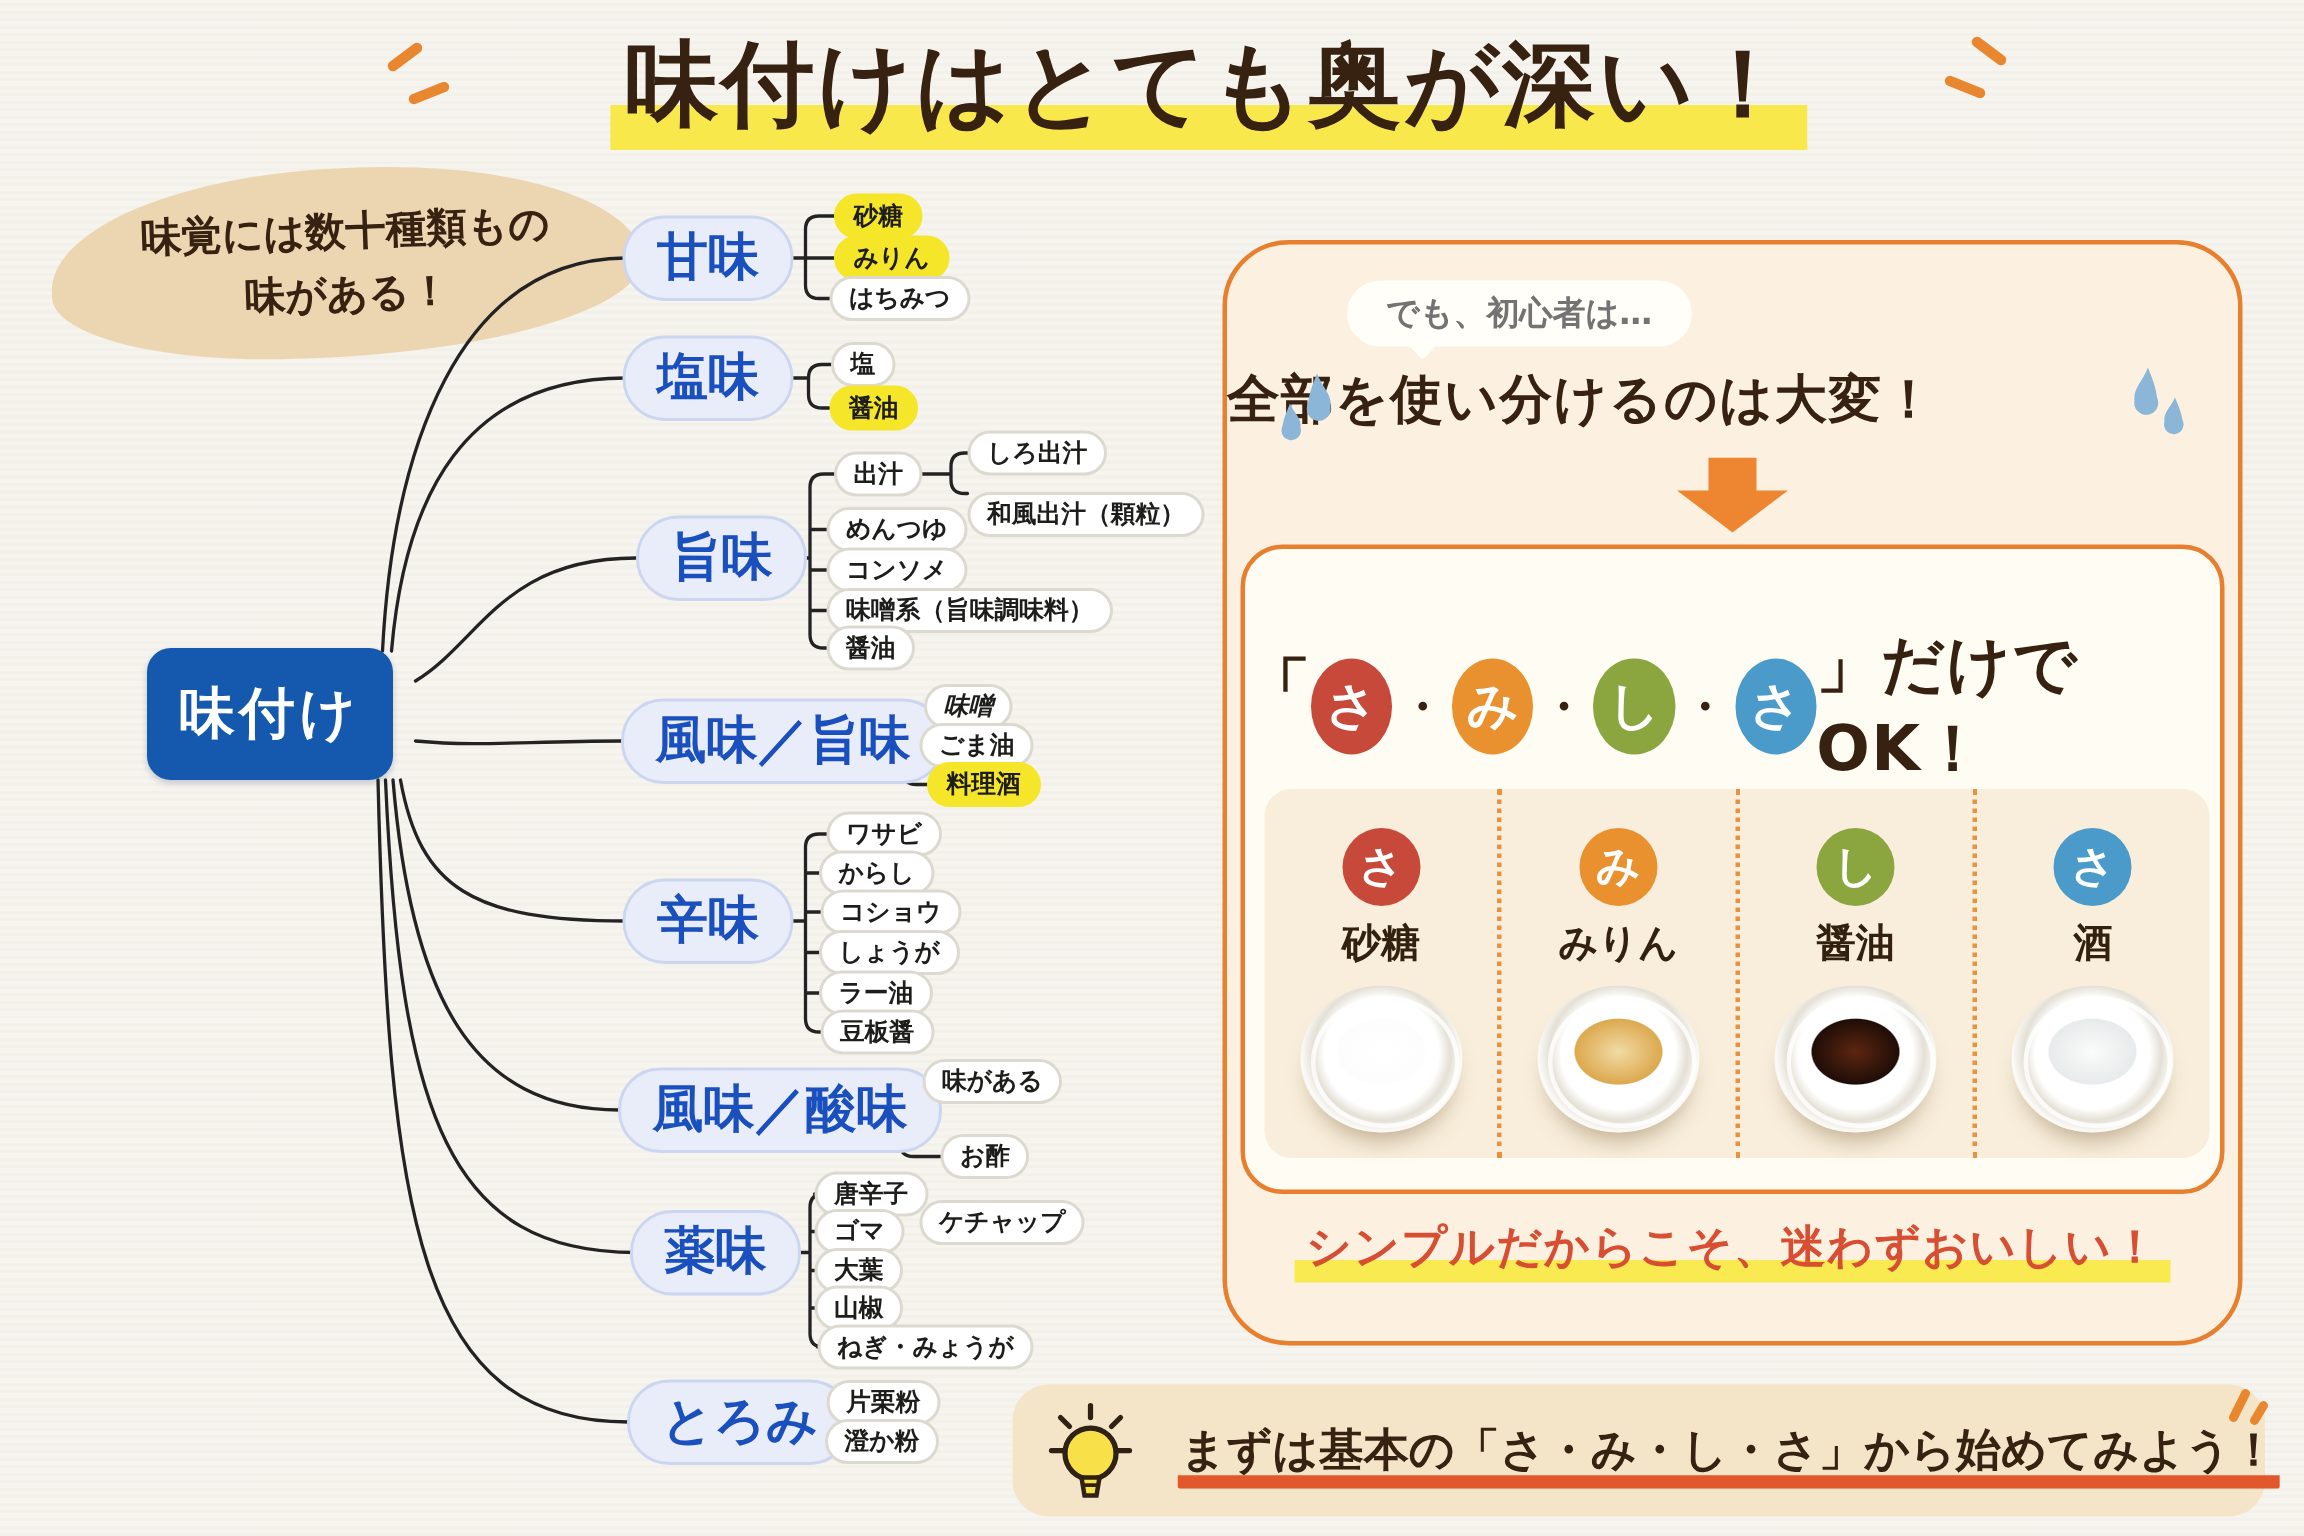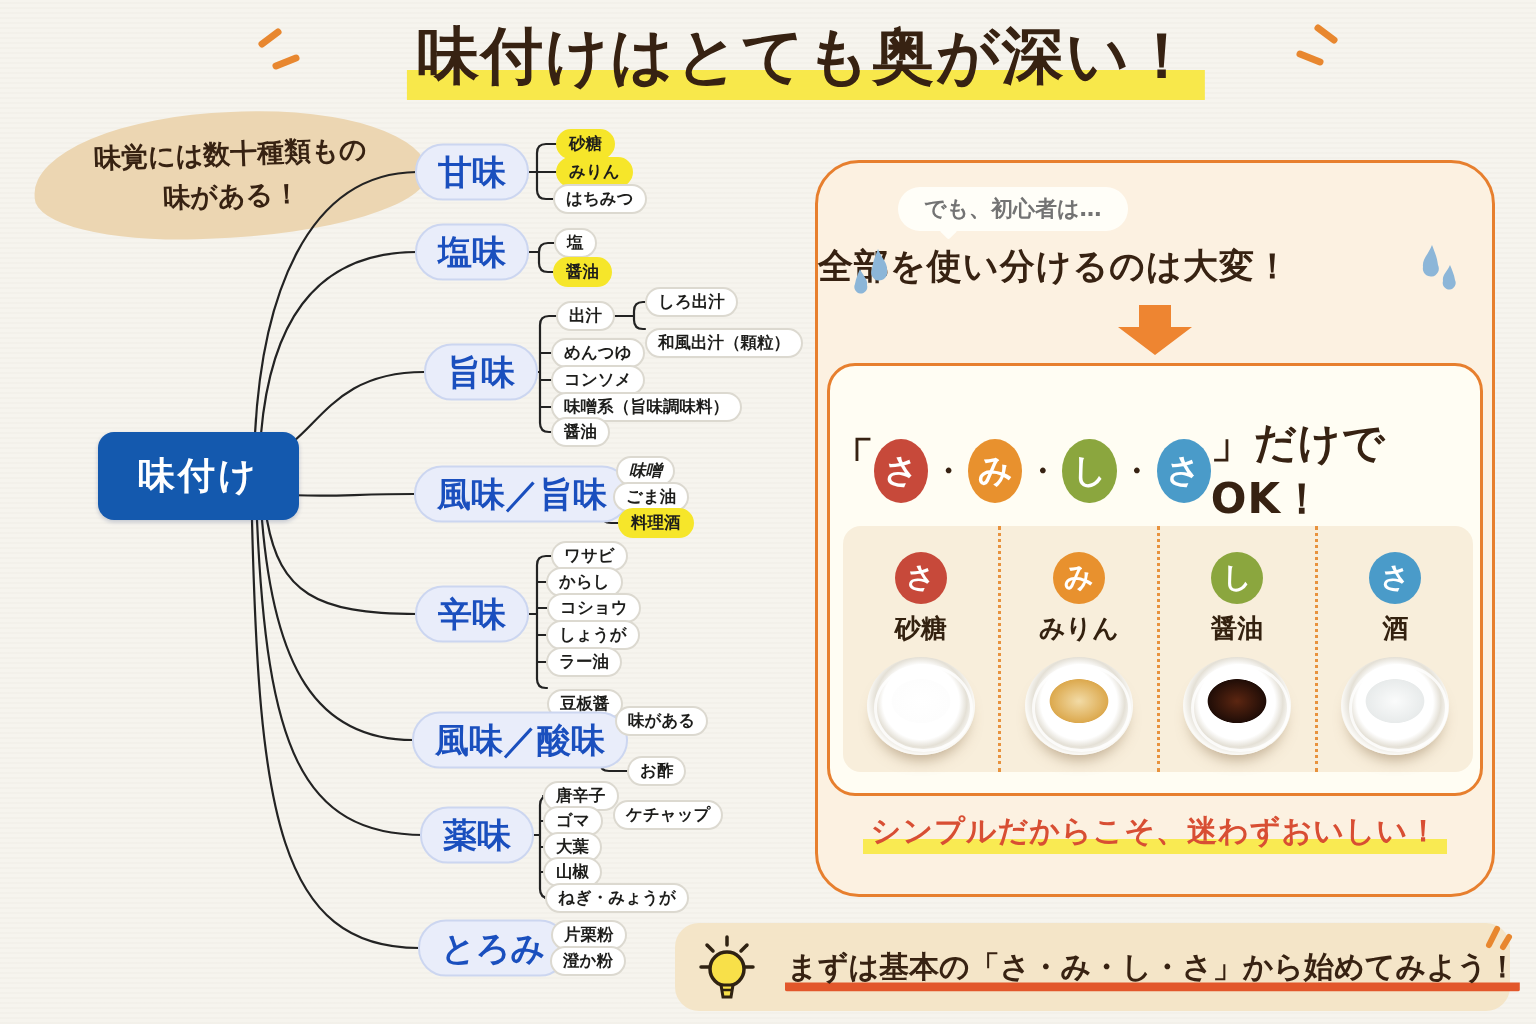--- a/index.html
+++ b/index.html
@@ -162,21 +162,21 @@
       <path d="M 516 614 L 537 614 M 551 556 L 546 556 Q 537 556 537 565 L 537 679 Q 537 688 546 688 L 547 688 M 537 582 L 546 582 M 537 608 L 547 608 M 537 635 L 546 635 M 537 662 L 546 662" fill="none" stroke="#232323" stroke-width="2.2" stroke-linecap="round"></path>
       <path d="M262 520 C274 665 315 740 413 740" fill="none" stroke="#232323" stroke-width="2.2" stroke-linecap="round"></path>
       <path d="M 586 740 L 600 740 M 615 721 L 609 721 Q 600 721 600 730 L 600 762 Q 600 771 609 771 L 627 771 M 600 747 L 613 747" fill="none" stroke="#232323" stroke-width="2.2" stroke-linecap="round"></path>
       <path d="M257 520 C267 745 300 835 424 835" fill="none" stroke="#232323" stroke-width="2.2" stroke-linecap="round"></path>
       <path d="M 521 835 L 540 835 M 543 796 L 549 796 Q 540 796 540 805 L 540 889 Q 540 898 549 898 L 545 898 M 540 821 L 543 821 M 540 847 L 543 847 M 540 872 L 543 872" fill="none" stroke="#232323" stroke-width="2.2" stroke-linecap="round"></path>
       <path d="M252 520 C259 810 278 948 419 948" fill="none" stroke="#232323" stroke-width="2.2" stroke-linecap="round"></path>
       <path d="M 522 948 L 539 948 M 551 935 L 548 935 Q 539 935 539 944 L 539 952 Q 539 961 548 961 L 550 961" fill="none" stroke="#232323" stroke-width="2.2" stroke-linecap="round"></path>
     </svg>
 
   <div id="treeNodes">
-      <div class="root-node" style="left: 98px; top: 432px; width: 201px; height: 88px;">味付け</div>
+      <div class="root-node" style="left: 98px; top: 432px; width: 164px; height: 88px;">味付け</div>
       <div class="cat-pill" style="left: 415px; top: 172px;">甘味</div>
       <div class="leaf-pill hl" style="left: 556px; top: 144px;">砂糖</div>
       <div class="leaf-pill hl" style="left: 556px; top: 172px;">みりん</div>
       <div class="leaf-pill" style="left: 553px; top: 199px;">はちみつ</div>
       <div class="cat-pill" style="left: 415px; top: 252px;">塩味</div>
       <div class="leaf-pill" style="left: 554px; top: 243px;">塩</div>
       <div class="leaf-pill hl" style="left: 553px; top: 272px;">醤油</div>
       <div class="cat-pill" style="left: 424px; top: 372px;">旨味</div>
       <div class="leaf-pill" style="left: 556px; top: 316px;">出汁</div>
       <div class="leaf-pill" style="left: 645px; top: 302px;">しろ出汁</div>
@@ -188,21 +188,21 @@
       <div class="cat-pill" style="left: 414px; top: 494px;">風味／旨味</div>
       <div class="leaf-pill" style="left: 616px; top: 471px; font-style: italic;">味噌</div>
       <div class="leaf-pill" style="left: 613px; top: 497px;">ごま油</div>
       <div class="leaf-pill hl" style="left: 618px; top: 523px;">料理酒</div>
       <div class="cat-pill" style="left: 415px; top: 614px;">辛味</div>
       <div class="leaf-pill" style="left: 551px; top: 556px;">ワサビ</div>
       <div class="leaf-pill" style="left: 546px; top: 582px;">からし</div>
       <div class="leaf-pill" style="left: 547px; top: 608px;">コショウ</div>
       <div class="leaf-pill" style="left: 546px; top: 635px;">しょうが</div>
       <div class="leaf-pill" style="left: 546px; top: 662px;">ラー油</div>
-      <div class="leaf-pill" style="left: 547px; top: 704px;">豆板醤</div>
+      <div class="leaf-pill" style="left: 547px; top: 688px;">豆板醤</div>
       <div class="cat-pill" style="left: 412px; top: 740px;">風味／酸味</div>
       <div class="leaf-pill" style="left: 615px; top: 721px;">味がある</div>
       <div class="leaf-pill" style="left: 613px; top: 790px; margin-top: 25px;">ケチャップ</div>
       <div class="leaf-pill" style="left: 627px; top: 771px;">お酢</div>
       <div class="cat-pill" style="left: 420px; top: 835px;">薬味</div>
       <div class="leaf-pill" style="left: 543px; top: 796px;">唐辛子</div>
       <div class="leaf-pill" style="left: 543px; top: 821px;">ゴマ</div>
       <div class="leaf-pill" style="left: 543px; top: 847px;">大葉</div>
       <div class="leaf-pill" style="left: 543px; top: 872px;">山椒</div>
       <div class="leaf-pill" style="left: 545px; top: 898px;">ねぎ・みょうが</div>

